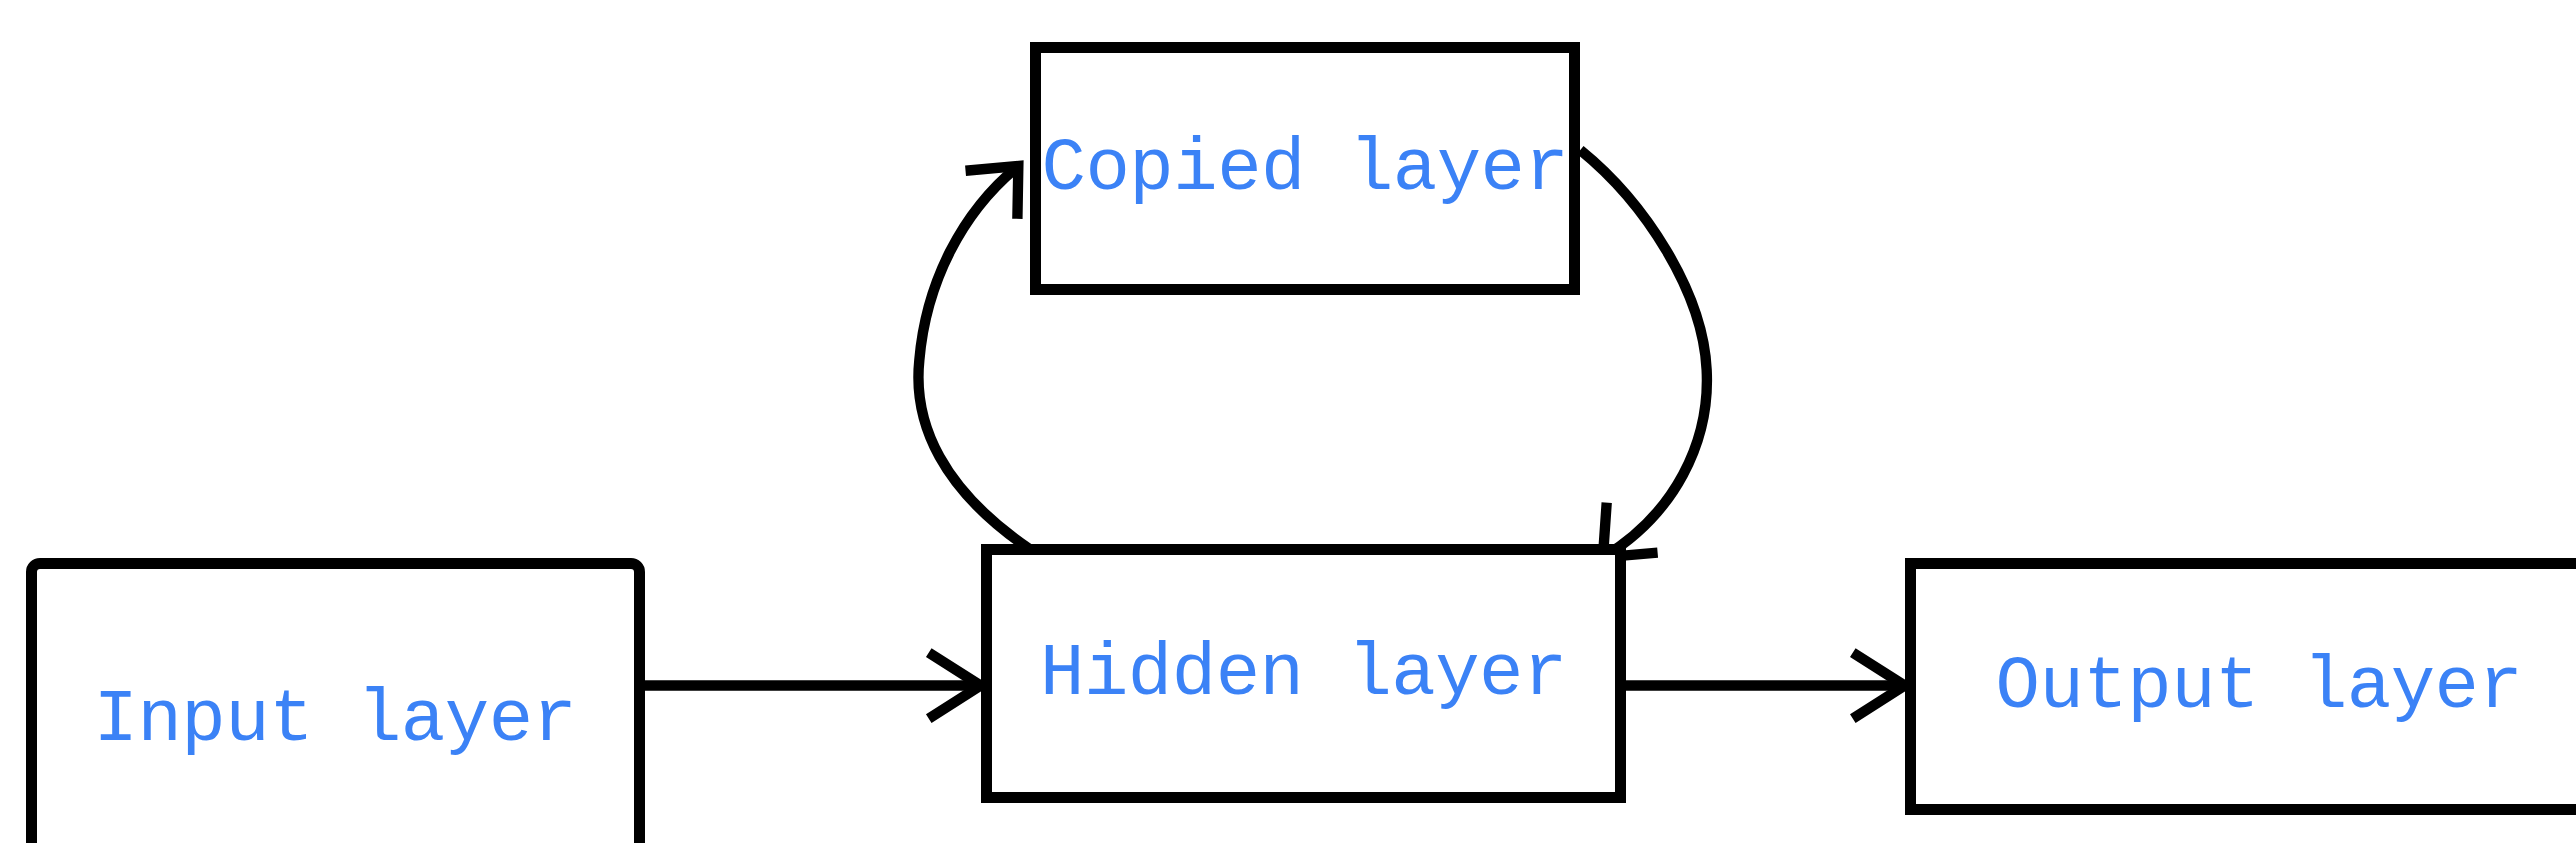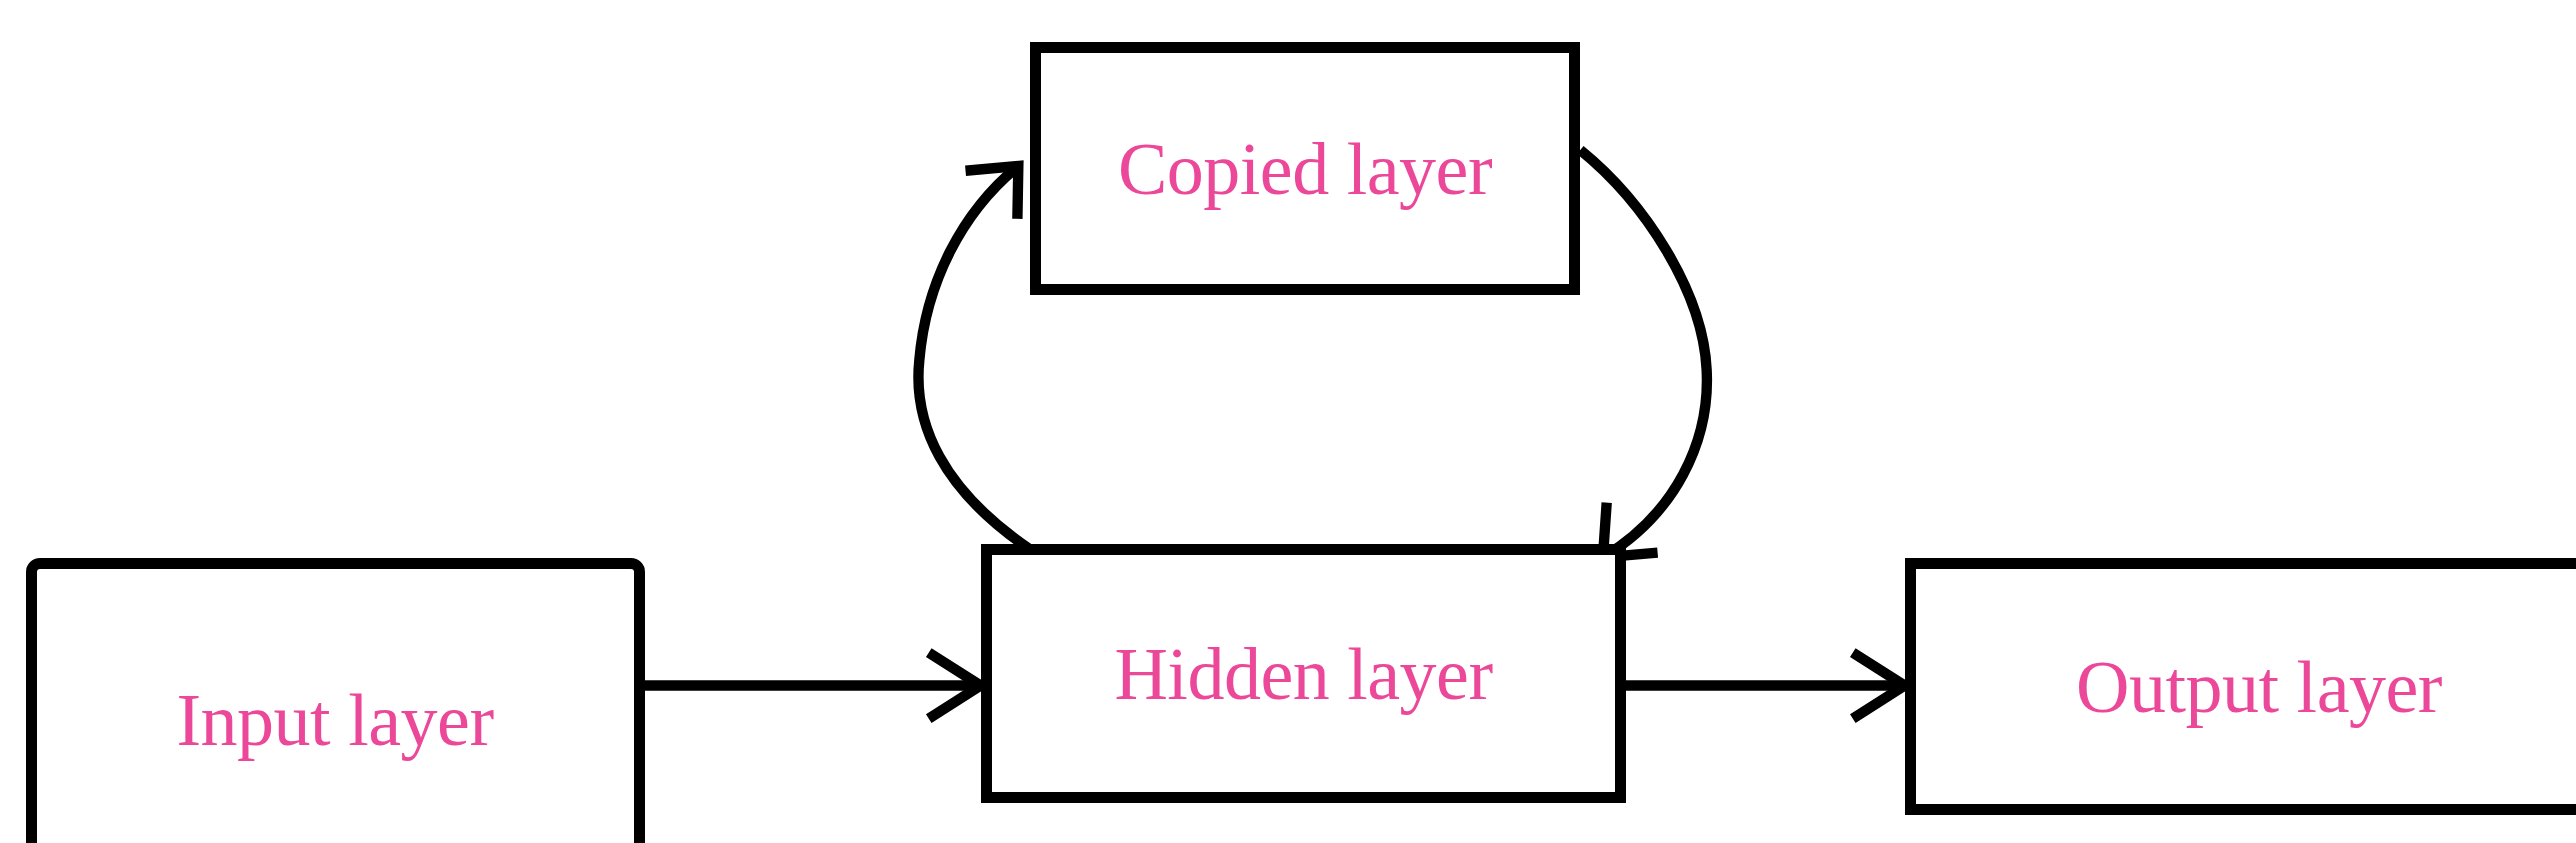--- a/index.html
+++ b/index.html
@@ -20,24 +20,24 @@
   .node-box {
     position: absolute;
     box-sizing: border-box;
     background: #ffffff;
     border: 11.3px solid #000000;
     display: flex;
     align-items: center;
     justify-content: center;
   }
   .node-label {
-    font-family: Liberation Serif, serif;
+    font-family: Liberation Mono, monospace;
     font-size: 74px;
     line-height: 1;
-    color: #ec4899;
+    color: #3b82f6;
     white-space: nowrap;
     letter-spacing: -0.5px;
   }
   #input-layer-box  { left: 25.5px;   top: 558px; width: 619px; height: 324px; border-radius: 14px; }
   #hidden-layer-box { left: 981px; top: 544px; width: 645px; height: 259px; }
   #output-layer-box { left: 1905px; top: 558px; width: 708px; height: 257px; }
   #copied-layer-box { left: 1030px; top: 42px;  width: 550px; height: 253px; }
 
   #edges-svg {
     position: absolute;

